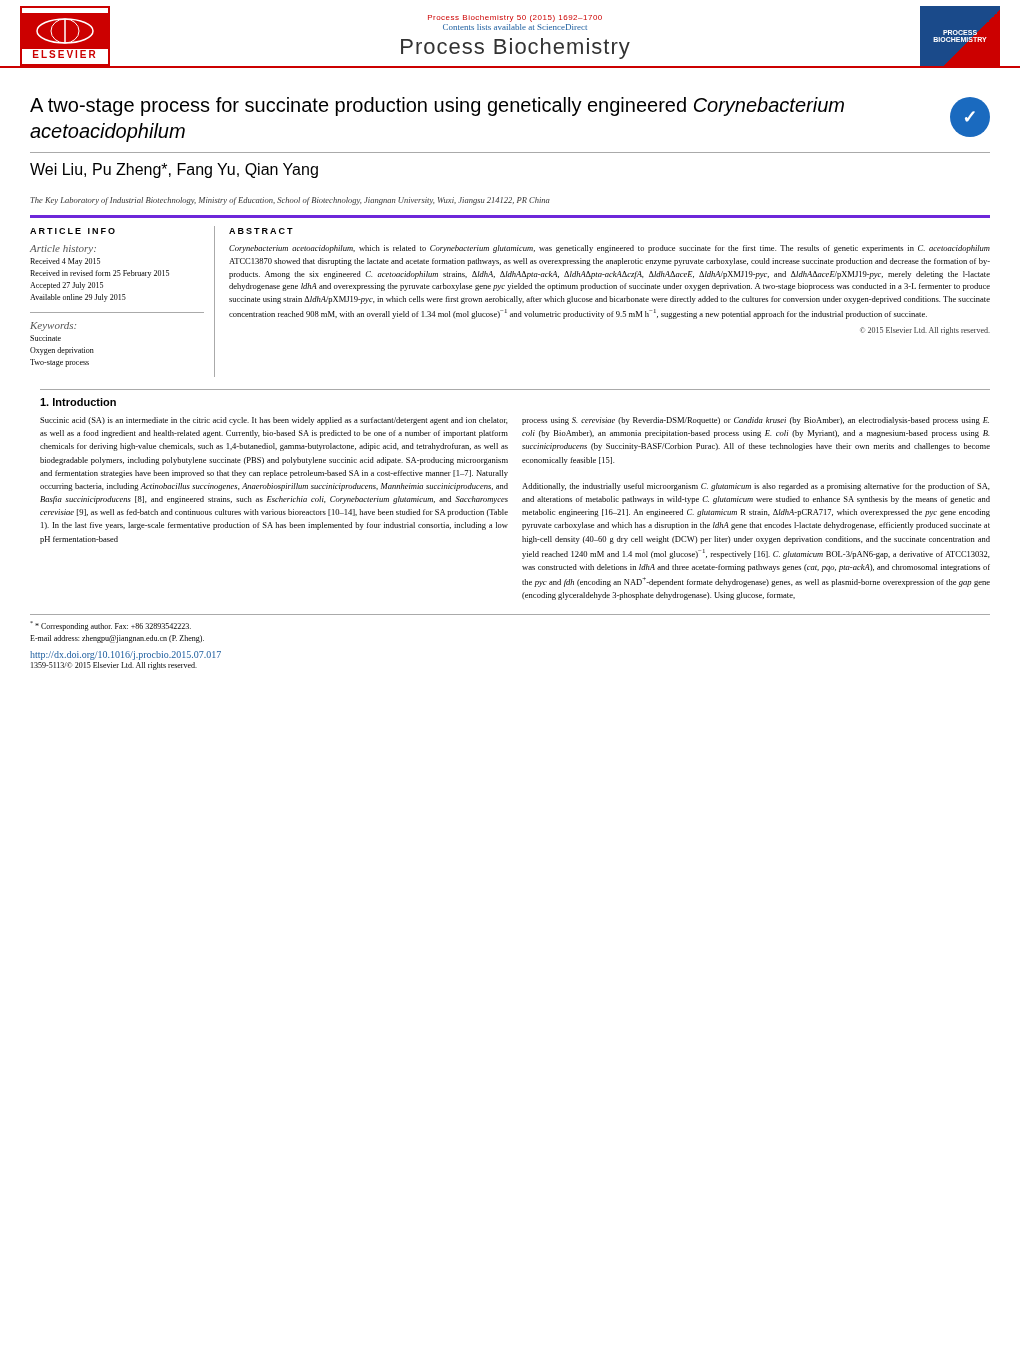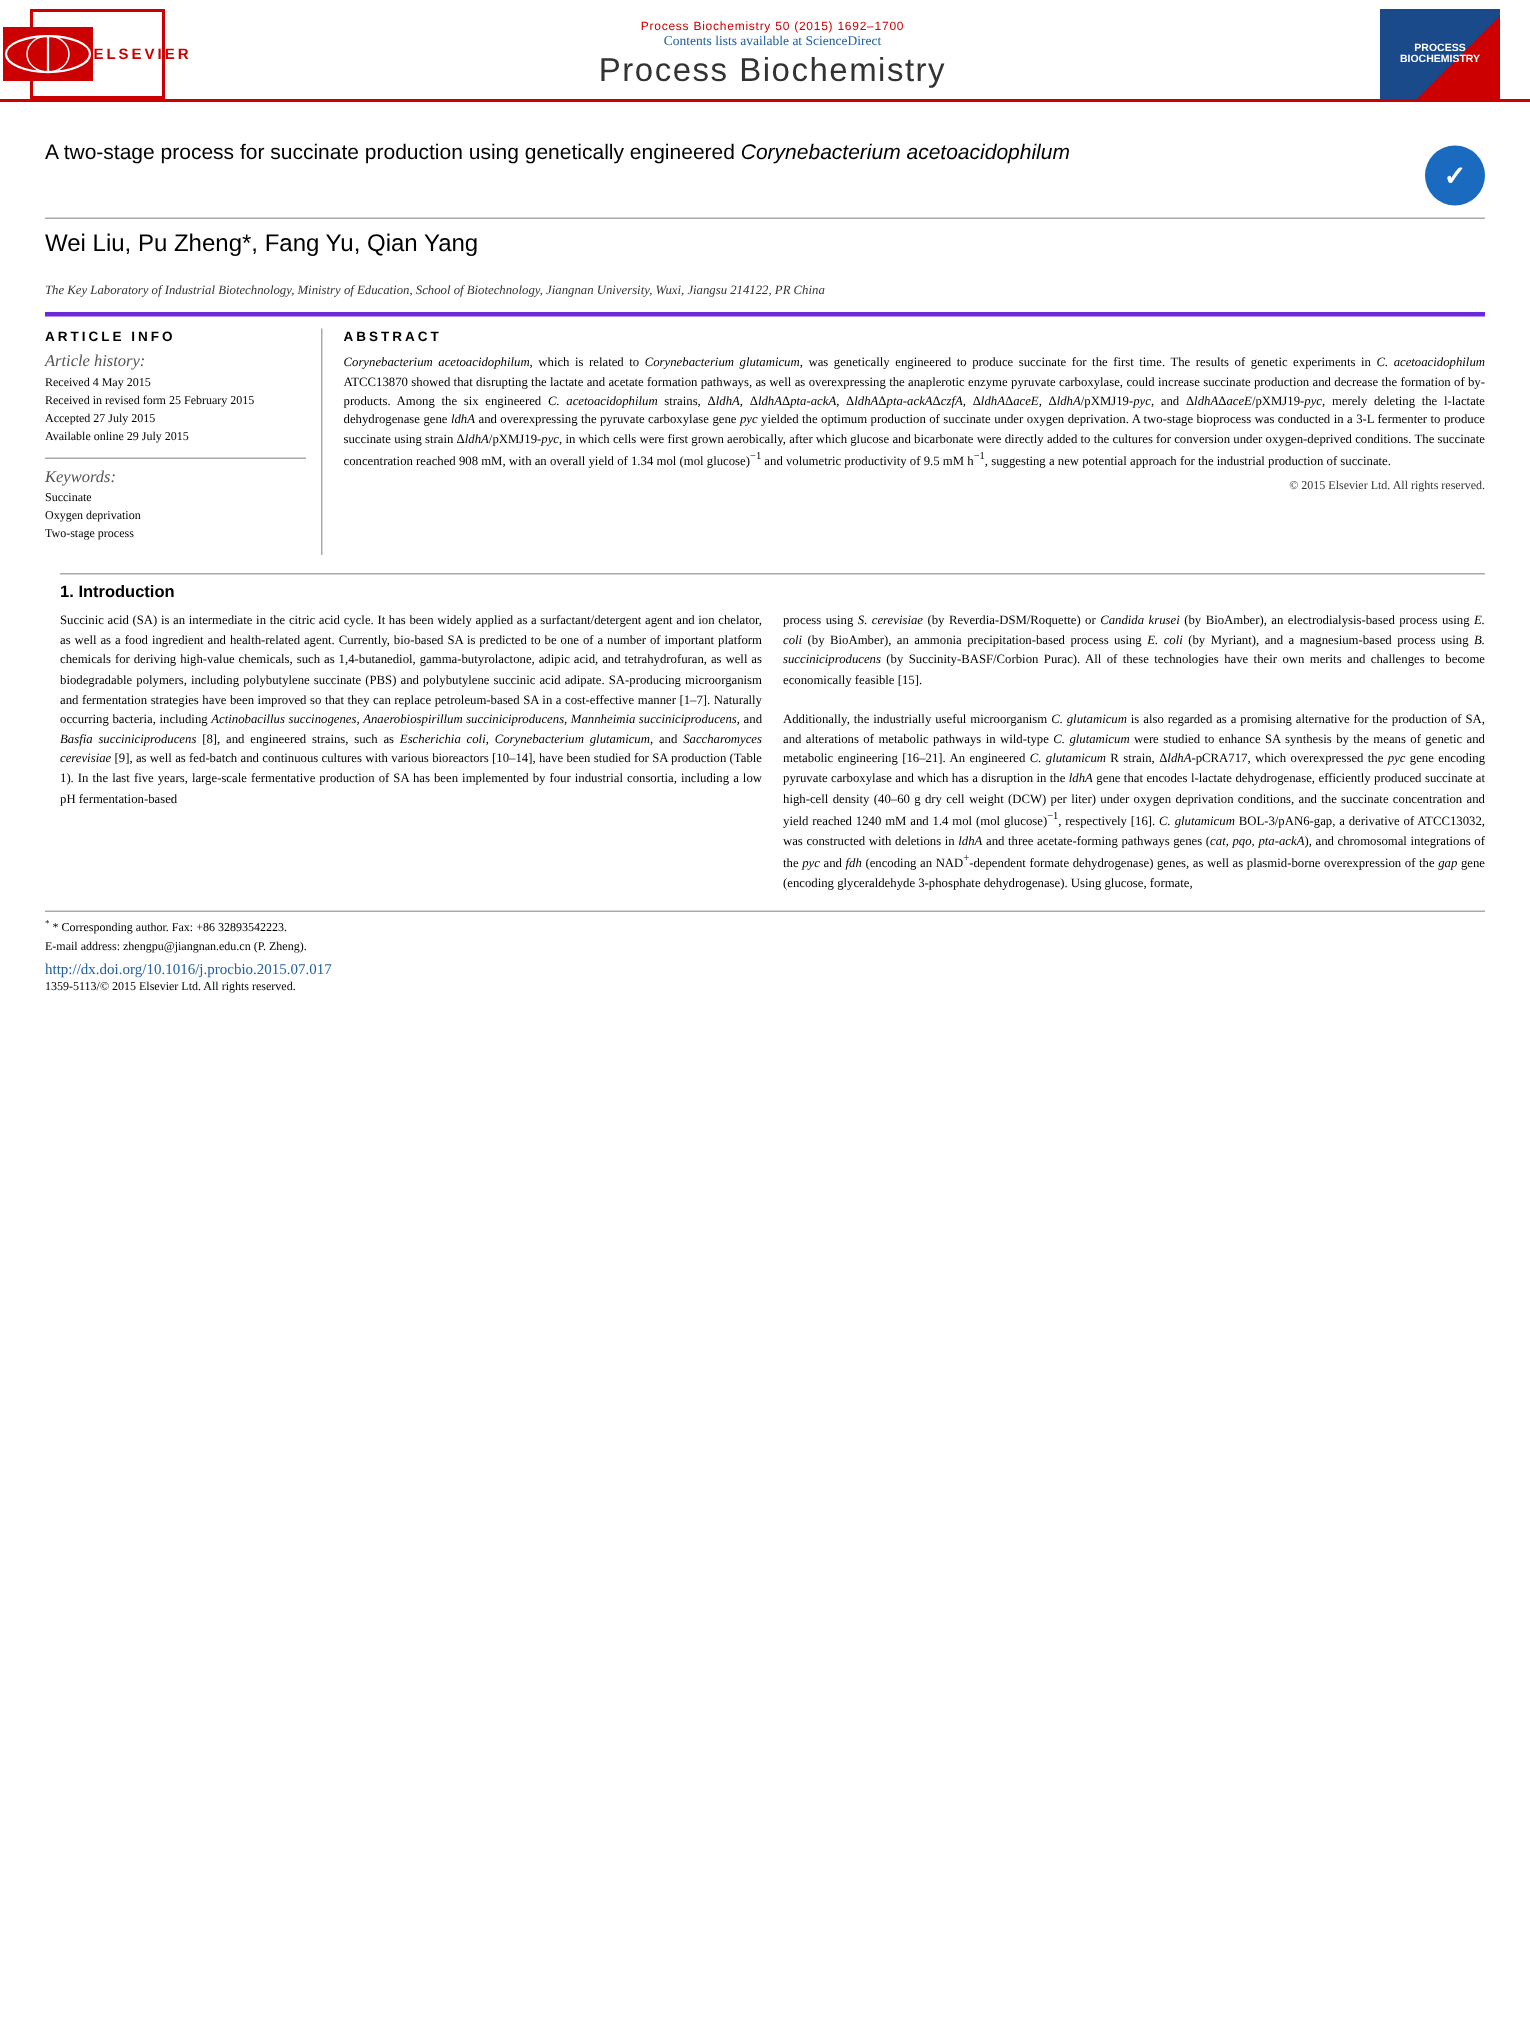--- a/index.html
+++ b/index.html
@@ -17,21 +17,21 @@
       border-bottom: 2px solid #c00;
       padding: 6px 20px 0 20px;
       display: flex;
       align-items: flex-end;
       justify-content: space-between;
     }
     .elsevier-logo {
       width: 90px;
       height: 60px;
       display: flex;
-      flex-direction: row;
+      flex-direction: column;
       align-items: center;
       justify-content: center;
       border: 2px solid #c00;
       font-size: 9px;
       color: #c00;
       font-weight: bold;
       letter-spacing: 1px;
     }
     .elsevier-logo .logo-top {
       font-size: 11px;
@@ -91,21 +91,21 @@
     .title-section {
       border-bottom: 1px solid #aaa;
       padding-bottom: 8px;
       margin-bottom: 8px;
       display: flex;
       justify-content: space-between;
       align-items: flex-start;
       margin-top: 14px;
     }
     .article-title {
-      font-size: 14px;
+      font-size: 20px;
       font-family: Arial, sans-serif;
       font-weight: normal;
       line-height: 1.3;
       flex: 1;
       padding-right: 10px;
     }
     .article-title em { font-style: italic; }
     .crossmark-badge {
       width: 40px;
       height: 40px;

